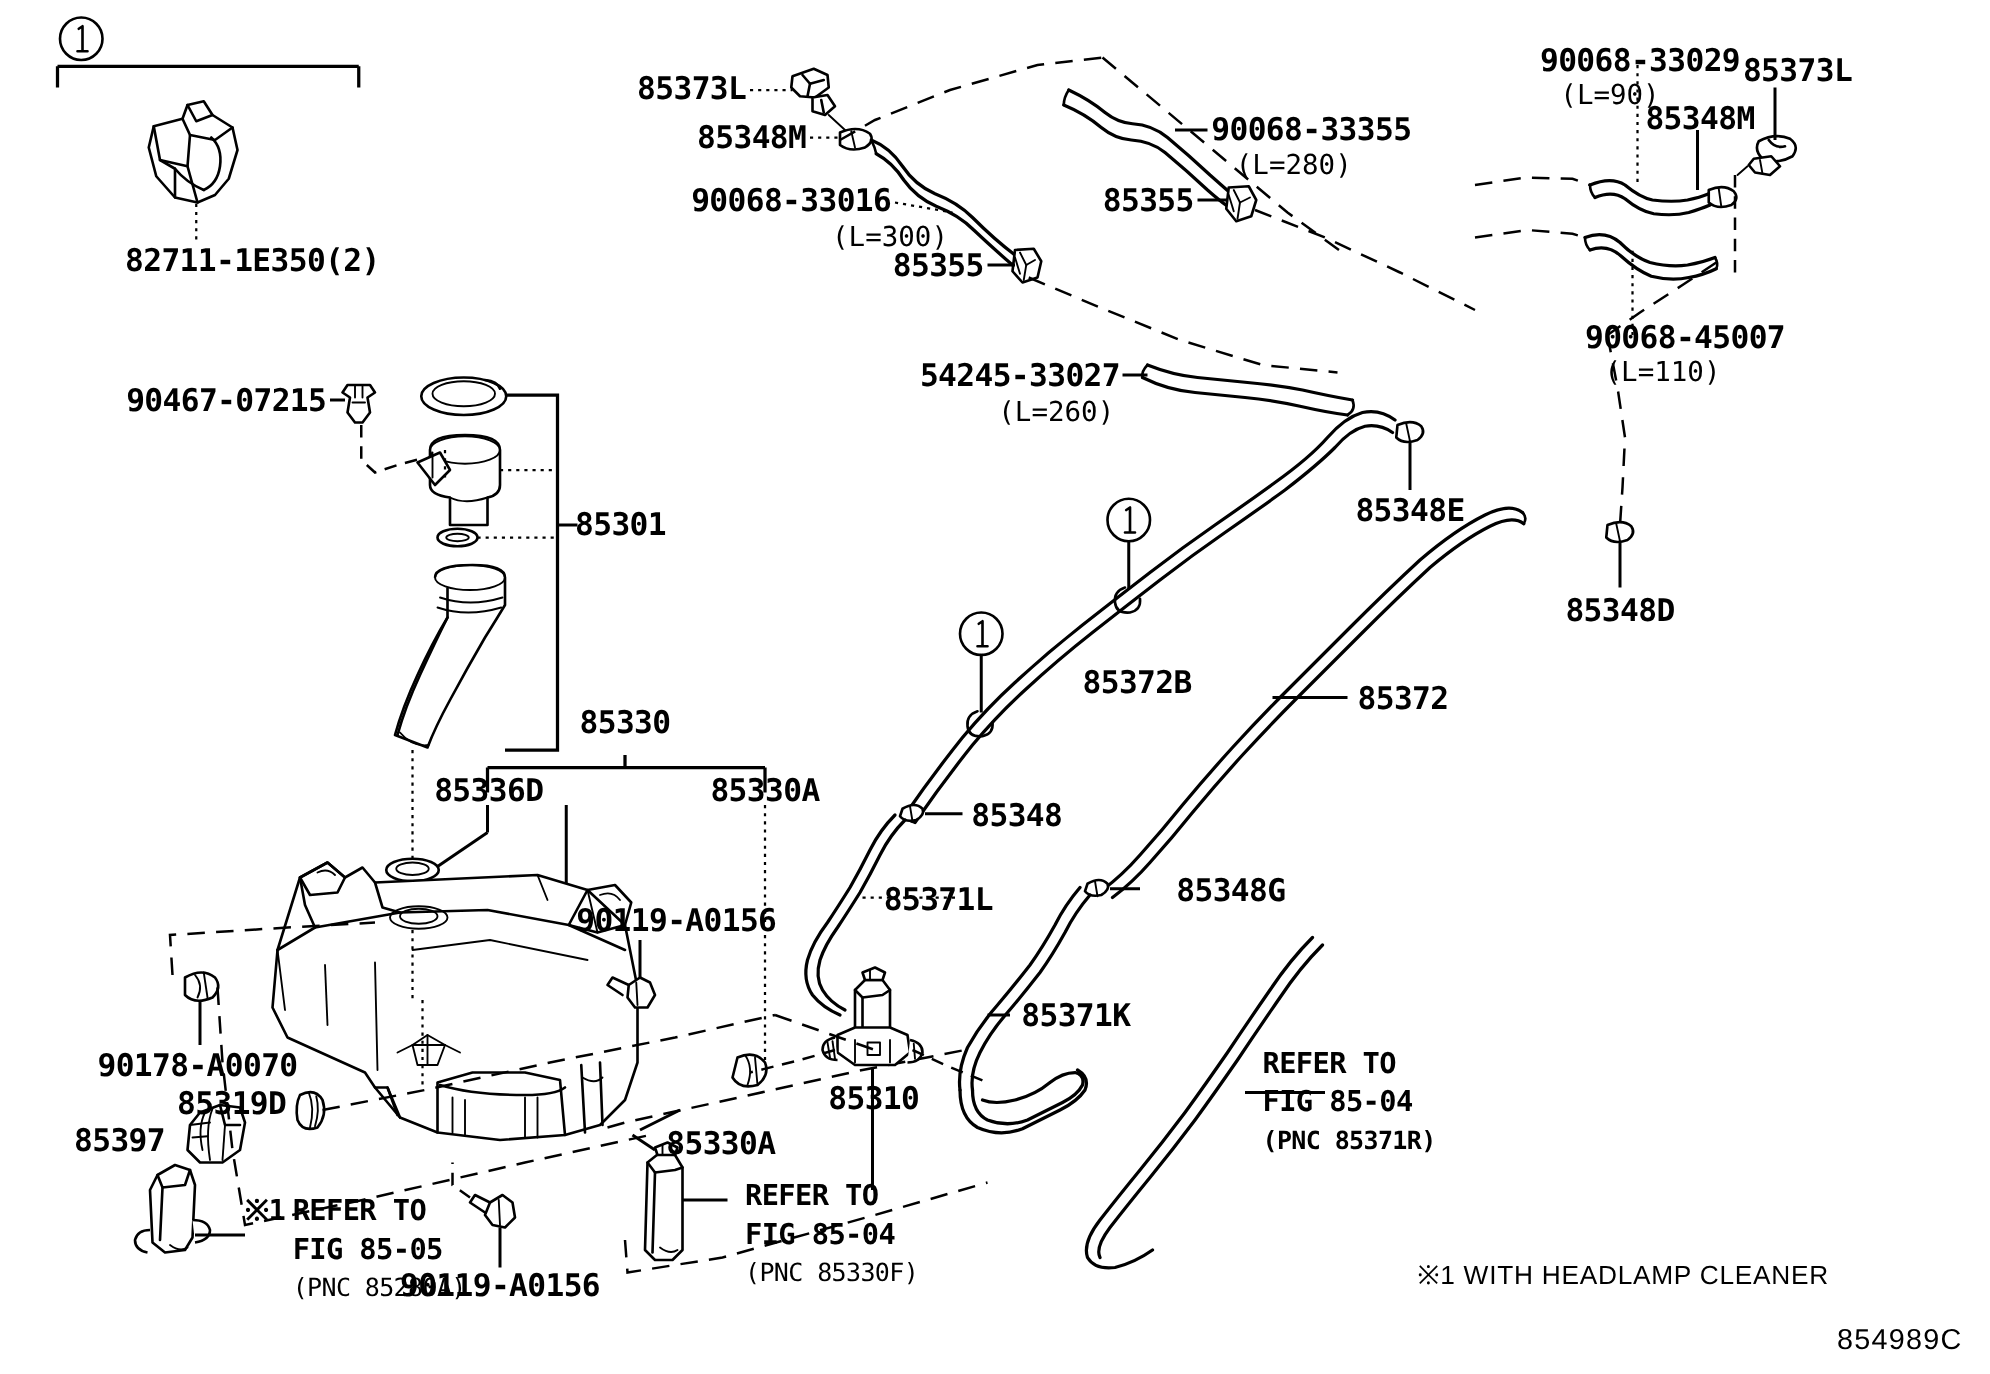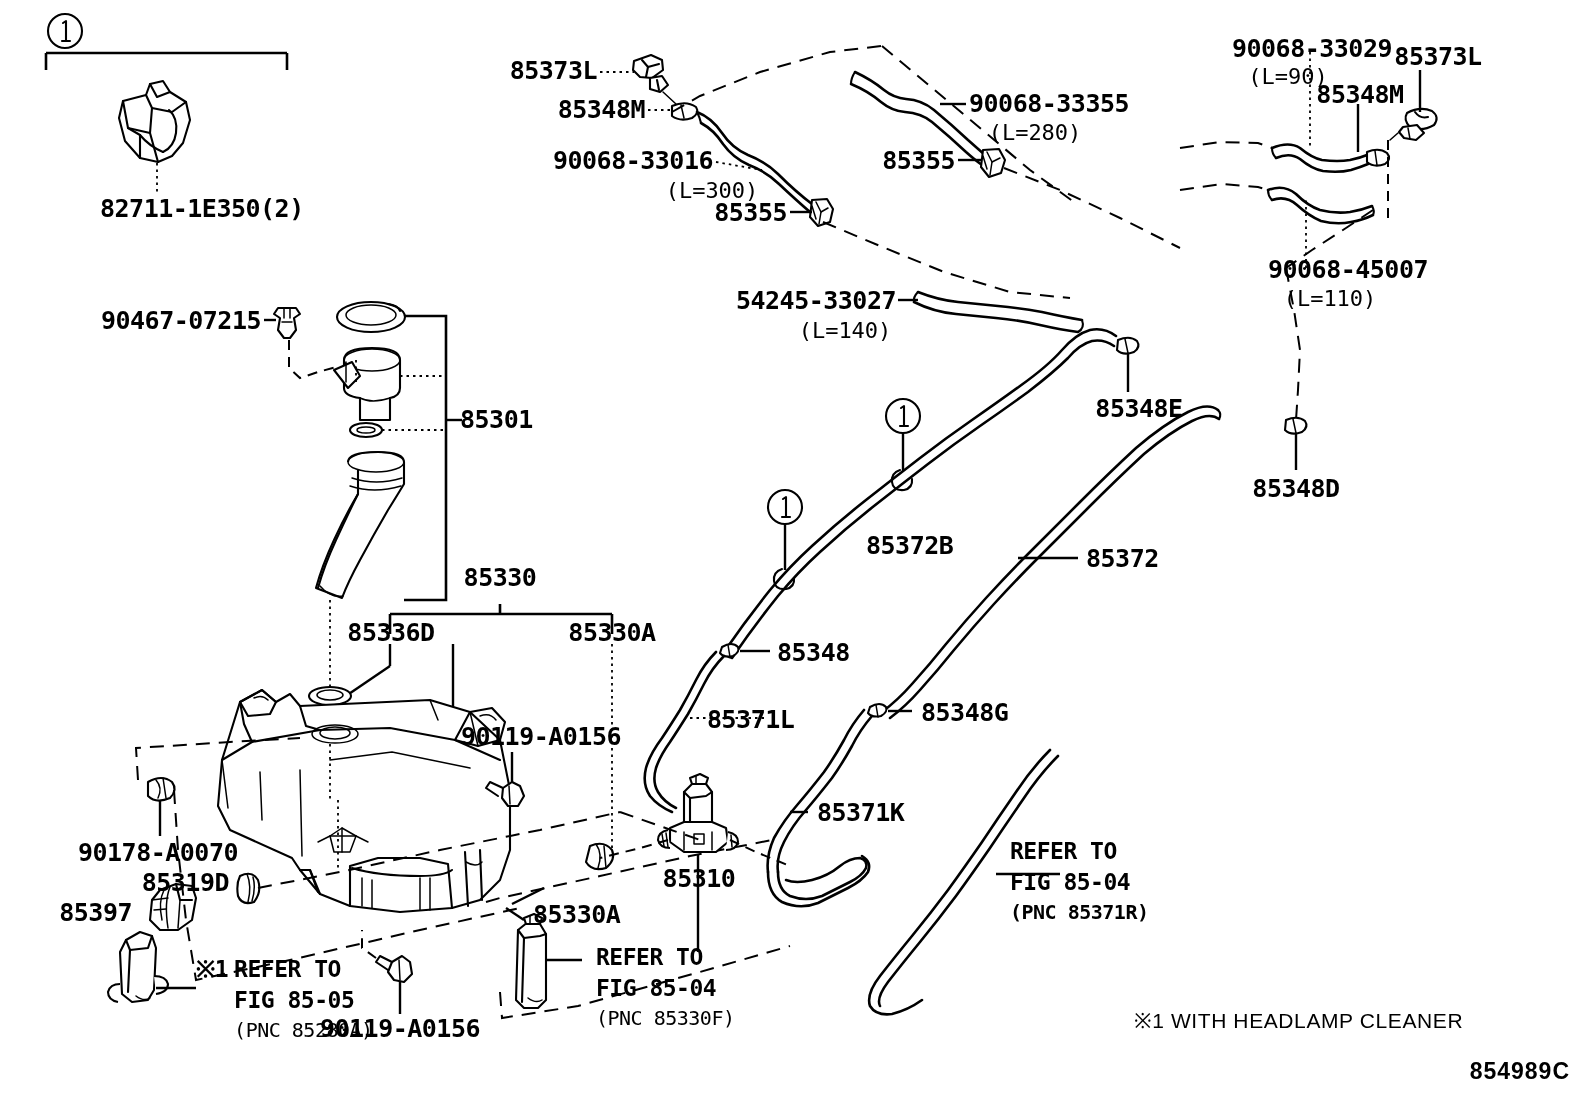--- a/index.html
+++ b/index.html
@@ -24,21 +24,21 @@
   .lbl.sz-main{font-size:25px;}
   .lbl.sz-len{font-size:22px;font-weight:normal;letter-spacing:0px;}
   .lbl.sz-refer{font-size:23px;}
   .lbl.sz-pnc{font-size:20px;font-weight:normal;letter-spacing:-0.5px;}
   .lbl.sz-note{
     font-size:21px;font-weight:normal;
     font-family:Liberation Sans, sans-serif;
     letter-spacing:0.6px;
   }
   .lbl.sz-dwg{
-    font-size:23px;font-weight:bold;
+    font-size:23px;font-weight:normal;
     font-family:"Liberation Sans",sans-serif;
     letter-spacing:1px;
   }
   .ctr{text-align:center;transform:translateX(-50%);}
   .rt{text-align:right;transform:translateX(-100%);}
 </style>
 </head>
 <body>
 
 <div id="sheet">
@@ -511,29 +511,29 @@
 
   <div class="lbl sz-main ctr" style="left:1312px;top:36px;">90068-33029</div>
   <div class="lbl sz-len ctr" style="left:1288px;top:66px;">(L=90)</div>
   <div class="lbl sz-main ctr" style="left:1438px;top:44px;">85373L</div>
   <div class="lbl sz-main ctr" style="left:1360px;top:82px;">85348M</div>
 
   <div class="lbl sz-main ctr" style="left:1348px;top:257px;">90068-45007</div>
   <div class="lbl sz-len ctr" style="left:1330px;top:288px;">(L=110)</div>
 
   <div class="lbl sz-main rt" style="left:896px;top:288px;">54245-33027</div>
-  <div class="lbl sz-len ctr" style="left:845px;top:320px;">(L=140)</div>
-
-  <div class="lbl sz-main ctr" style="left:1128px;top:396px;margin-left:11px;">85348E</div>
+  <div class="lbl sz-len ctr" style="left:845px;top:320px;">(L=260)</div>
+
+  <div class="lbl sz-main ctr" style="left:1128px;top:396px;">85348E</div>
   <div class="lbl sz-main ctr" style="left:1296px;top:476px;">85348D</div>
 
   <div class="lbl sz-main" style="left:866px;top:533px;">85372B</div>
   <div class="lbl sz-main" style="left:1086px;top:546px;">85372</div>
   <div class="lbl sz-main" style="left:777px;top:640px;">85348</div>
-  <div class="lbl sz-main" style="left:921px;top:700px;text-align:center;">85348G</div>
+  <div class="lbl sz-main" style="left:941px;top:700px;text-align:center;">85348G</div>
   <div class="lbl sz-main" style="left:707px;top:707px;">85371L</div>
   <div class="lbl sz-main" style="left:817px;top:800px;">85371K</div>
   <div class="lbl sz-main ctr" style="left:699px;top:866px;">85310</div>
 
   <div class="lbl sz-main rt" style="left:261px;top:308px;">90467-07215</div>
   <div class="lbl sz-main" style="left:460px;top:407px;">85301</div>
 
   <div class="lbl sz-main ctr" style="left:500px;top:565px;">85330</div>
   <div class="lbl sz-main ctr" style="left:391px;top:620px;">85336D</div>
   <div class="lbl sz-main ctr" style="left:612px;top:620px;">85330A</div>

